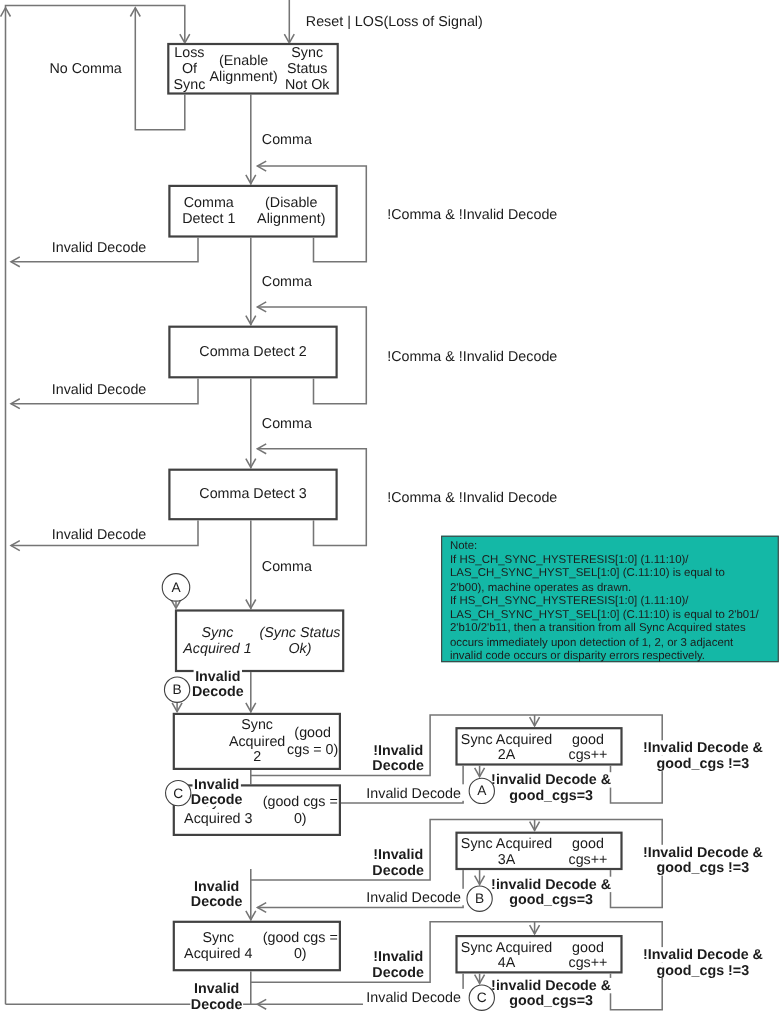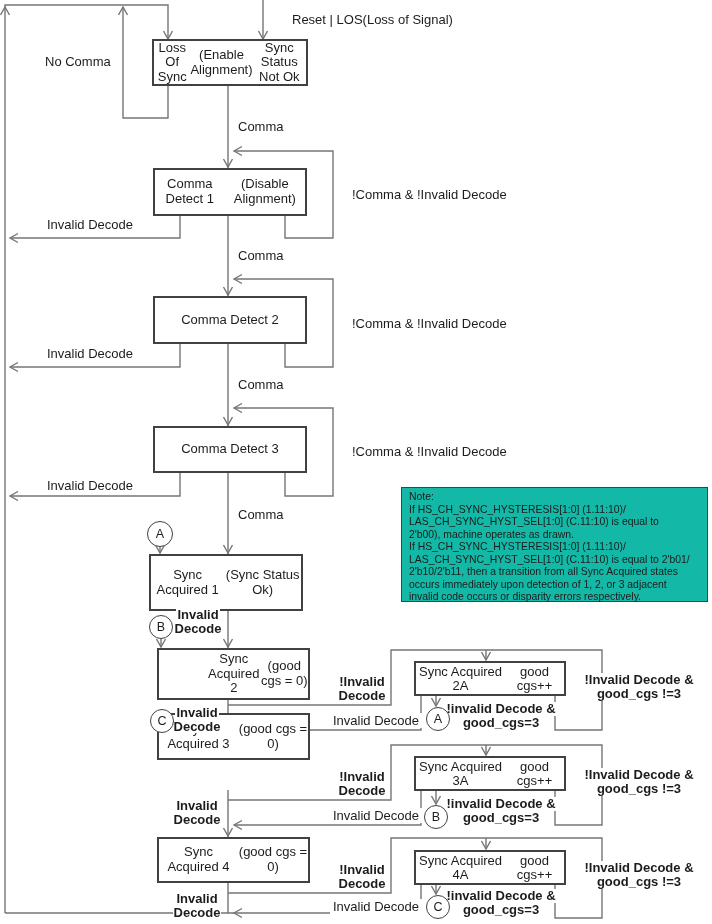--- a/index.html
+++ b/index.html
@@ -56,39 +56,39 @@
 
       <path d="M228 893 H391 V838 H602 V918 H555 V885 M486 838 V849 M421 885 V913 H5 M436 885 V894"></path>
     </g>
     <g fill="none" stroke="#757575" stroke-width="1.4">
       <path d="M163.5 31L168 39L172.5 31 M258.5 31L263 39L267.5 31 M223.5 159L228 167L232.5 159 M223.5 287L228 295L232.5 287 M223.5 417L228 425L232.5 417 M223.5 545L228 553L232.5 545 M155.5 545L160 553L164.5 545 M156.5 639L161 647L165.5 639 M223.5 639L228 647L232.5 639 M157.5 734L162 742L166.5 734 M223.5 734L228 742L232.5 734 M223.5 828L228 836L232.5 828 M481.5 652L486 660L490.5 652 M481.5 747L486 755L490.5 747 M481.5 841L486 849L490.5 841 M431.5 698L436 706L440.5 698 M431.5 796L436 804L440.5 796 M431.5 886L436 894L440.5 886"></path>
       <path d="M18 233.5L10 238L18 242.5 M18 362.5L10 367L18 371.5 M18 491.5L10 496L18 500.5 M242 146.5L234 151L242 155.5 M242 274.5L234 279L242 283.5 M242 403.5L234 408L242 412.5 M242 725.5L234 730L242 734.5 M242 820.5L234 825L242 829.5 M242 908.5L234 913L242 917.5"></path>
       <path d="M0.5 15L5 7L9.5 15 M118.5 15L123 7L127.5 15"></path>
     </g>
   </svg>
 
-  <div class="lbl" style="left:292px;top:12px;text-align:center;">Reset | LOS(Loss of Signal)</div>
+  <div class="lbl" style="left:278px;top:12px;text-align:center;">Reset | LOS(Loss of Signal)</div>
   <div class="lbl" style="left:45px;top:54px;">No Comma</div>
 
   <div class="state" style="left:152px;top:39px;width:156px;height:47px;">
     <div>Loss Of Sync</div>
     <div>(Enable Alignment)</div>
     <div>Sync Status  Not Ok</div>
   </div>
   <div class="state" style="left:153px;top:168px;width:154px;height:48px;">
     <div>Comma Detect 1</div>
     <div>(Disable Alignment)</div>
   </div>
   <div class="state" style="left:153px;top:296px;width:154px;height:48px;">
     <div>Comma Detect 2</div>
   </div>
   <div class="state" style="left:153px;top:426px;width:154px;height:47px;">
     <div>Comma Detect 3</div>
   </div>
-  <div class="state" style="left:149px;top:554px;width:154px;height:57px;">
+  <div class="state" style="left:159px;top:554px;width:154px;height:57px;font-style:italic;">
     <div>Sync Acquired 1</div>
     <div>(Sync Status Ok)</div>
   </div>
   <div class="state" style="left:157px;top:648px;width:153px;height:52px;padding-left:48px;">
     <div>Sync Acquired 2</div>
     <div>(good cgs = 0)</div>
   </div>
   <div class="state" style="left:157px;top:713px;width:153px;height:47px;">
     <div>Sync Acquired 3</div>
     <div>(good cgs = 0)</div>

